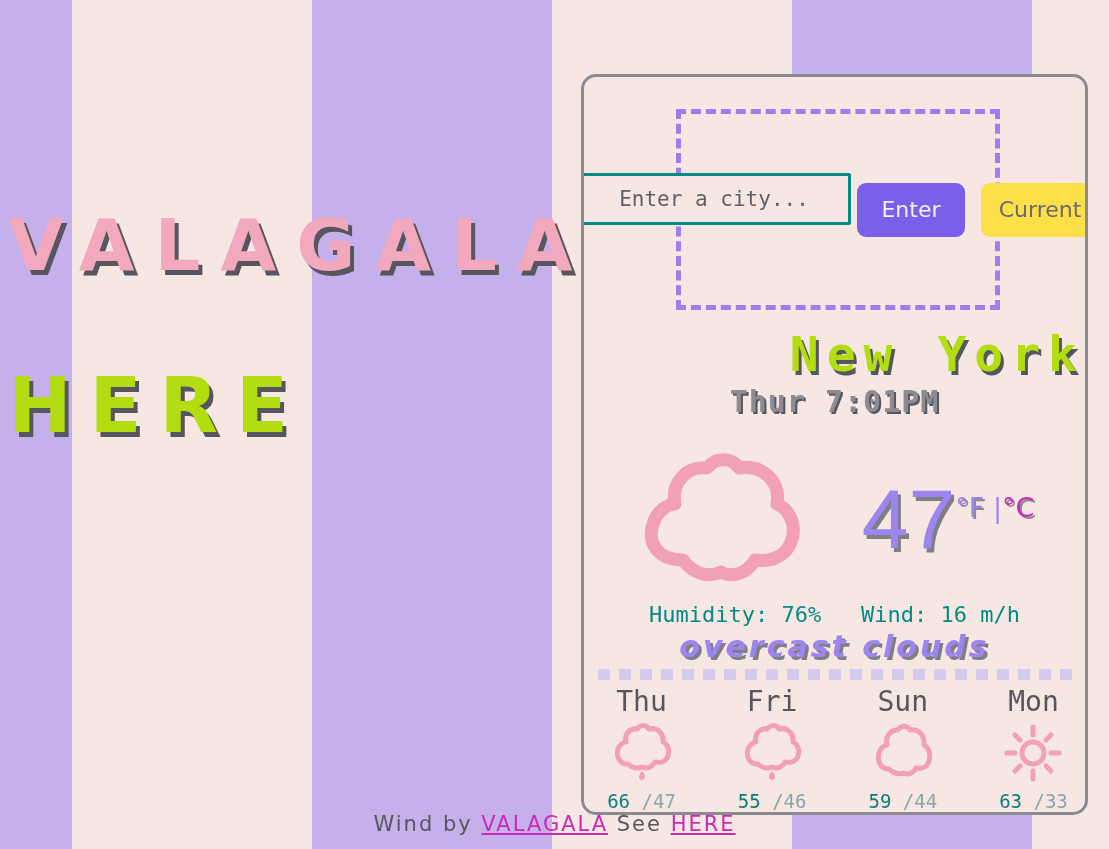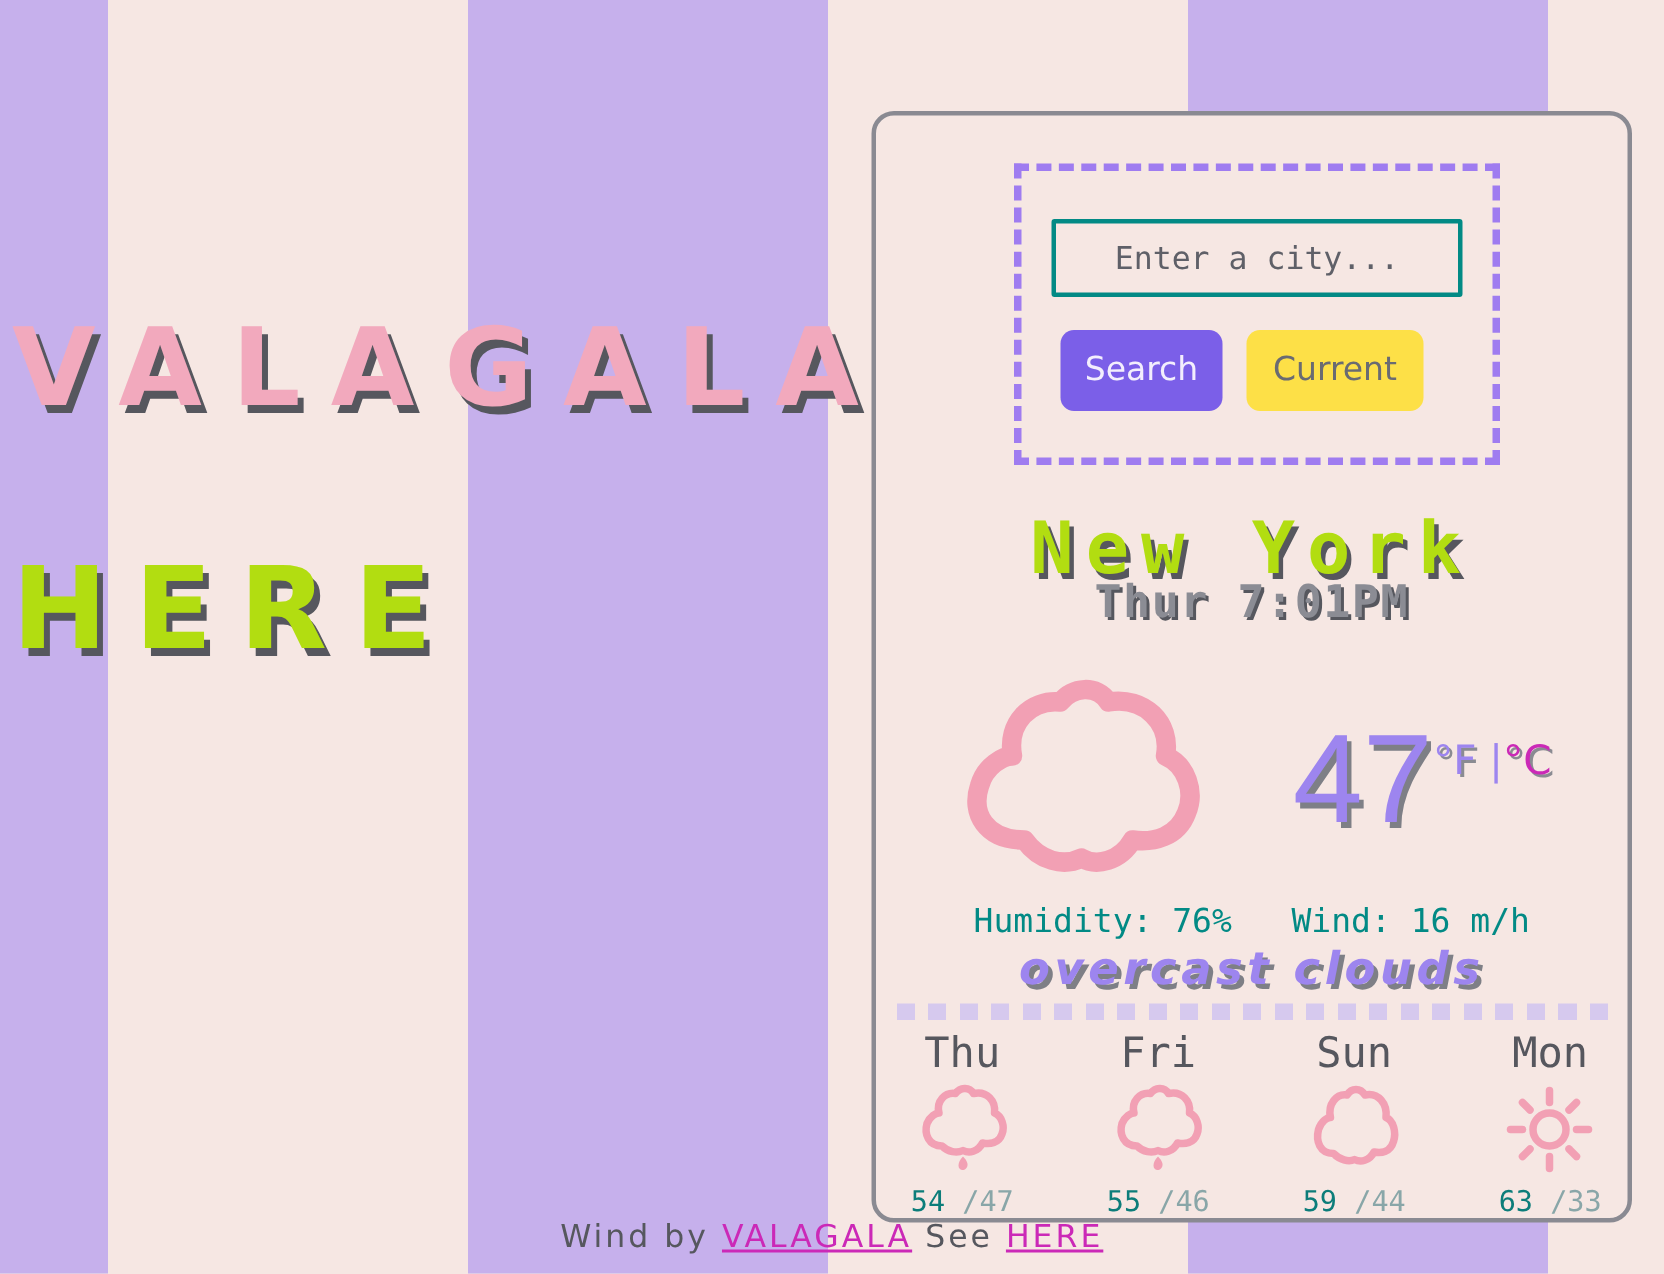--- a/index.html
+++ b/index.html
@@ -74,21 +74,21 @@
   
   #search-panel {
     position: absolute;
     left: 92px;
     top: 32px;
     width: 324px;
     height: 201px;
     box-sizing: border-box;
     border: 5px dashed #9f7cf0;
     display: flex;
-    flex-direction: column;
+    flex-direction: row;
     align-items: center;
     justify-content: center;
   }
   #city-input {
     width: 274px;
     height: 52px;
     box-sizing: border-box;
     background: #f6e7e3;
     border: 3px solid #028a85;
     border-radius: 2px;
@@ -129,28 +129,27 @@
     background: #fde047;
     color: #6a6b72;
   }
 
   
   #city-name {
     position: absolute;
     top: 249px;
     left: 0;
     width: 100%;
-    text-align: center;
+    text-align: right;
     font-family: "DejaVu Sans Mono", monospace;
     font-weight: bold;
     font-size: 48px;
     letter-spacing: 8px;
     color: #b2dd11;
     text-shadow: 3px 4px 0 #56575e;
-    margin-top: 12px;
   }
   #local-time {
     position: absolute;
     top: 307px;
     left: 0;
     width: 100%;
     text-align: center;
     font-family: "DejaVu Sans Mono", monospace;
     font-weight: bold;
     font-size: 30px;
@@ -299,21 +298,21 @@
   <div id="brand-sub">
     <div class="brand-line" id="brand-sub-2">HERE</div>
   </div>
 </div>
 
 <div id="weather-card">
 
   <div id="search-panel">
     <input id="city-input" type="text" placeholder="Enter a city..." style="">
     <div id="button-row">
-      <button class="btn" id="search-button">Search</button>
+      <button class="btn" id="search-button">Enter</button>
       <button class="btn" id="current-button">Current</button>
     </div>
   </div>
 
   <div id="city-name">New York</div>
   <div id="local-time">Thur 7:01PM</div>
 
   <div id="current-row">
     <div id="main-cloud-icon">
       <svg viewBox="0 0 170 150" xmlns="http://www.w3.org/2000/svg">
@@ -346,21 +345,21 @@
     <div class="forecast-day">
       <div class="forecast-name">Thu</div>
       <div class="forecast-icon">
         <svg viewBox="0 0 62 62" xmlns="http://www.w3.org/2000/svg">
           <path d="M17 42 C8 42 5 34 7 27 C9 22 13 20 15 20 C13 12 19 6 26 7
                    C29 3 35 2 38 7 C47 5 53 12 52 20 C57 22 59 29 57 34
                    C55 40 49 41 44 40 C41 46 35 47 31 45 C27 47 21 46 17 42 Z" fill="none" stroke="#f2a0b4" stroke-width="5" stroke-linejoin="round"></path>
           <path d="M31 49 C34 52 35 55 33 57 C31 59 28 58 28 55 C28 53 29 51 31 49 Z" fill="#f2a0b4"></path>
         </svg>
       </div>
-      <div class="forecast-temps"><span class="t-high">54</span><span> </span><span class="t-low">/47</span></div>
+      <div class="forecast-temps"><span class="t-high">66</span><span> </span><span class="t-low">/47</span></div>
     </div>
 
     <div class="forecast-day">
       <div class="forecast-name">Fri</div>
       <div class="forecast-icon">
         <svg viewBox="0 0 62 62" xmlns="http://www.w3.org/2000/svg">
           <path d="M17 42 C8 42 5 34 7 27 C9 22 13 20 15 20 C13 12 19 6 26 7
                    C29 3 35 2 38 7 C47 5 53 12 52 20 C57 22 59 29 57 34
                    C55 40 49 41 44 40 C41 46 35 47 31 45 C27 47 21 46 17 42 Z" fill="none" stroke="#f2a0b4" stroke-width="5" stroke-linejoin="round"></path>
           <path d="M31 49 C34 52 35 55 33 57 C31 59 28 58 28 55 C28 53 29 51 31 49 Z" fill="#f2a0b4"></path>

